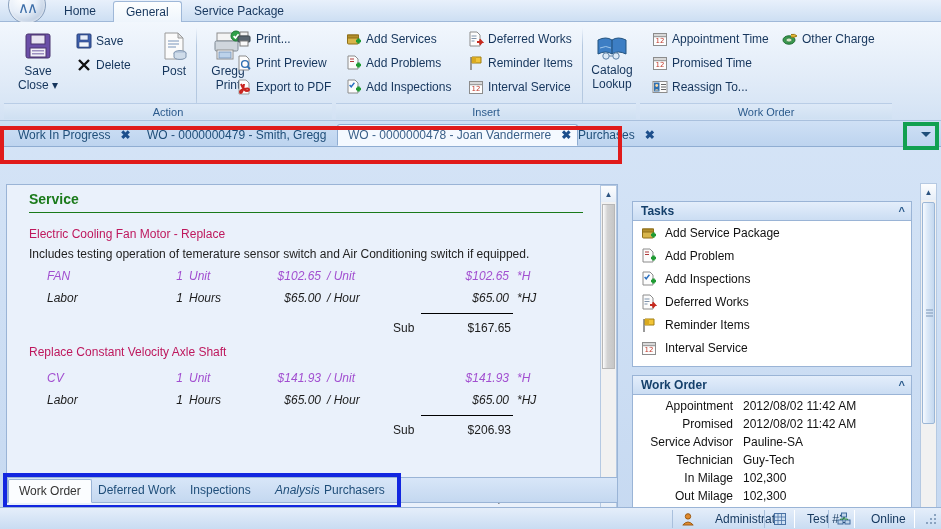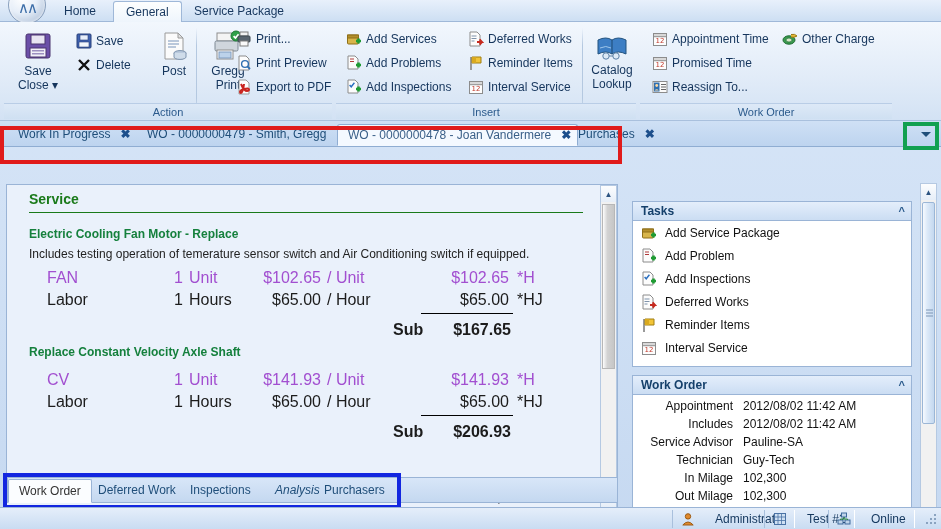--- a/index.html
+++ b/index.html
@@ -97,21 +97,21 @@
 
   
   .doctabs {
     position: absolute; left: 0; top: 121px; width: 941px; height: 26px;
     background: linear-gradient(#cfe0f5, #bdd4ef);
     border-bottom: 1px solid #8fadd2;
   }
   .dtab {
     position: absolute; top: 3px; height: 22px; line-height: 21px;
     padding: 0 6px 0 10px; font-size: 12px; color: #1f4e79;
-    display: flex; gap: 10px; cursor: default;
+    display: flex; align-items: center; gap: 10px; cursor: default;
     border-radius: 3px 3px 0 0;
   }
   .dtab.active {
     background: #f4f9ff;
     border: 1px solid #8fadd2; border-bottom-color: #f4f9ff;
     color: #3a5f88;
   }
   .dtab .x { font-size: 12px; font-weight: bold; color: #1d4f8c; cursor: pointer; }
   .dtab-dropdown {
     position: absolute; right: 4px; top: 4px; width: 22px; height: 19px;
@@ -132,38 +132,38 @@
   }
   .svc-header {
     position: absolute; left: 22px; top: 6px; font-size: 14px; font-weight: bold;
     color: #1a7a1a;
   }
   .svc-rule {
     position: absolute; left: 22px; top: 27px; width: 554px; height: 1px;
     background: #1a7a1a;
   }
   .job { position: absolute; left: 22px; width: 556px; }
-  .job-title { font-size: 12px; font-weight: bold; color: #15803d; }
+  .job-title { font-size: 12px; font-weight: normal; color: #be185d; }
   .job-desc { font-size: 12px; color: #222; margin-top: 6px; }
   .line {
-    position: relative; height: 22px; font-size: 16px;
+    position: relative; height: 22px; font-size: 12px; font-style: italic;
   }
   .line.part { color: #a24fd0; }
   .line.labor { color: #1c1c1c; }
   .c-name  { position: absolute; left: 18px; }
   .c-qty   { position: absolute; left: 140px; width: 14px; text-align: right; }
   .c-unit  { position: absolute; left: 160px; }
   .c-price { position: absolute; left: 230px; width: 62px; text-align: right; }
   .c-per   { position: absolute; left: 298px; }
   .c-ext   { position: absolute; left: 390px; width: 90px; text-align: right; }
   .c-tag   { position: absolute; left: 488px; }
   .sub-rule {
     position: absolute; left: 392px; width: 92px; height: 1px; background: #000;
   }
-  .sub-row { position: relative; height: 24px; font-size: 16px; font-weight: bold; }
+  .sub-row { position: relative; height: 24px; font-size: 12px; font-weight: normal; }
   .sub-label { position: absolute; left: 364px; }
   .sub-val { position: absolute; left: 390px; width: 92px; text-align: right; }
 
   .total-rule {
     position: absolute; left: 22px; width: 556px; height: 1px; background: #000;
   }
   .total-row { position: absolute; left: 22px; width: 556px; font-size: 12px; }
   .total-label { position: absolute; left: 22px; }
   .total-val { position: absolute; left: 440px; width: 70px; text-align: right; }
 
@@ -683,21 +683,21 @@
       <div class="pane-head">
         <span>Work Order</span>
         <span class="pane-collapse">^</span>
       </div>
       <div style="padding-top:4px;">
         <div class="wo-row">
           <span class="wo-lbl">Appointment</span>
           <span class="wo-val">2012/08/02 11:42 AM</span>
         </div>
         <div class="wo-row">
-          <span class="wo-lbl">Includes</span>
+          <span class="wo-lbl">Promised</span>
           <span class="wo-val">2012/08/02 11:42 AM</span>
         </div>
         <div class="wo-row">
           <span class="wo-lbl">Service Advisor</span>
           <span class="wo-val">Pauline-SA</span>
         </div>
         <div class="wo-row">
           <span class="wo-lbl">Technician</span>
           <span class="wo-val">Guy-Tech</span>
         </div>

